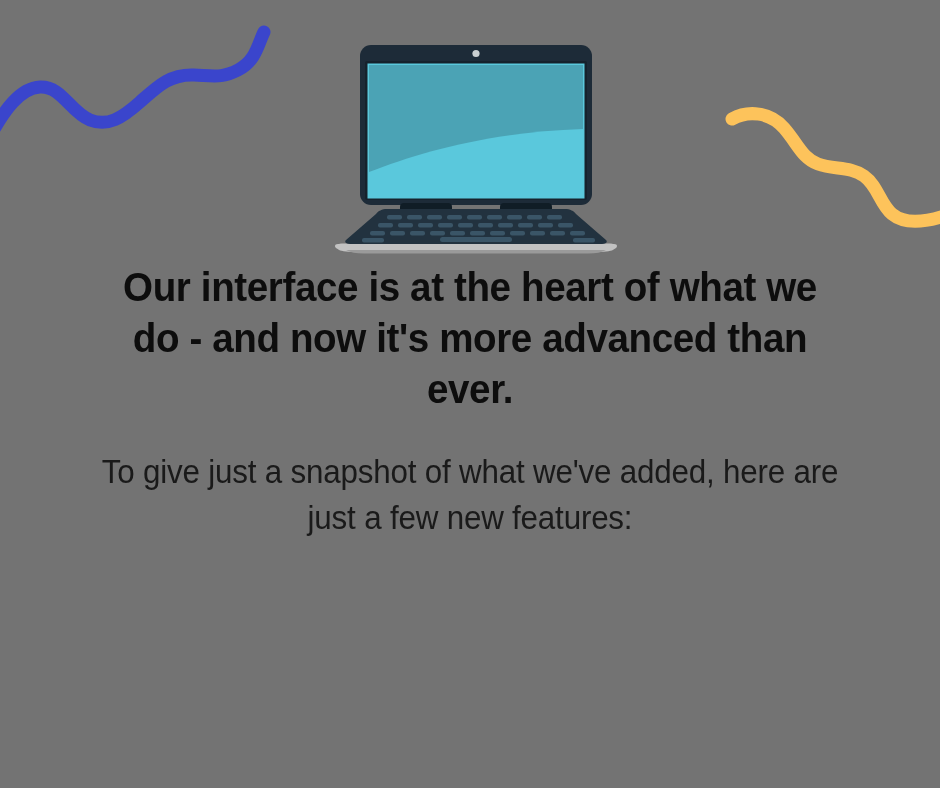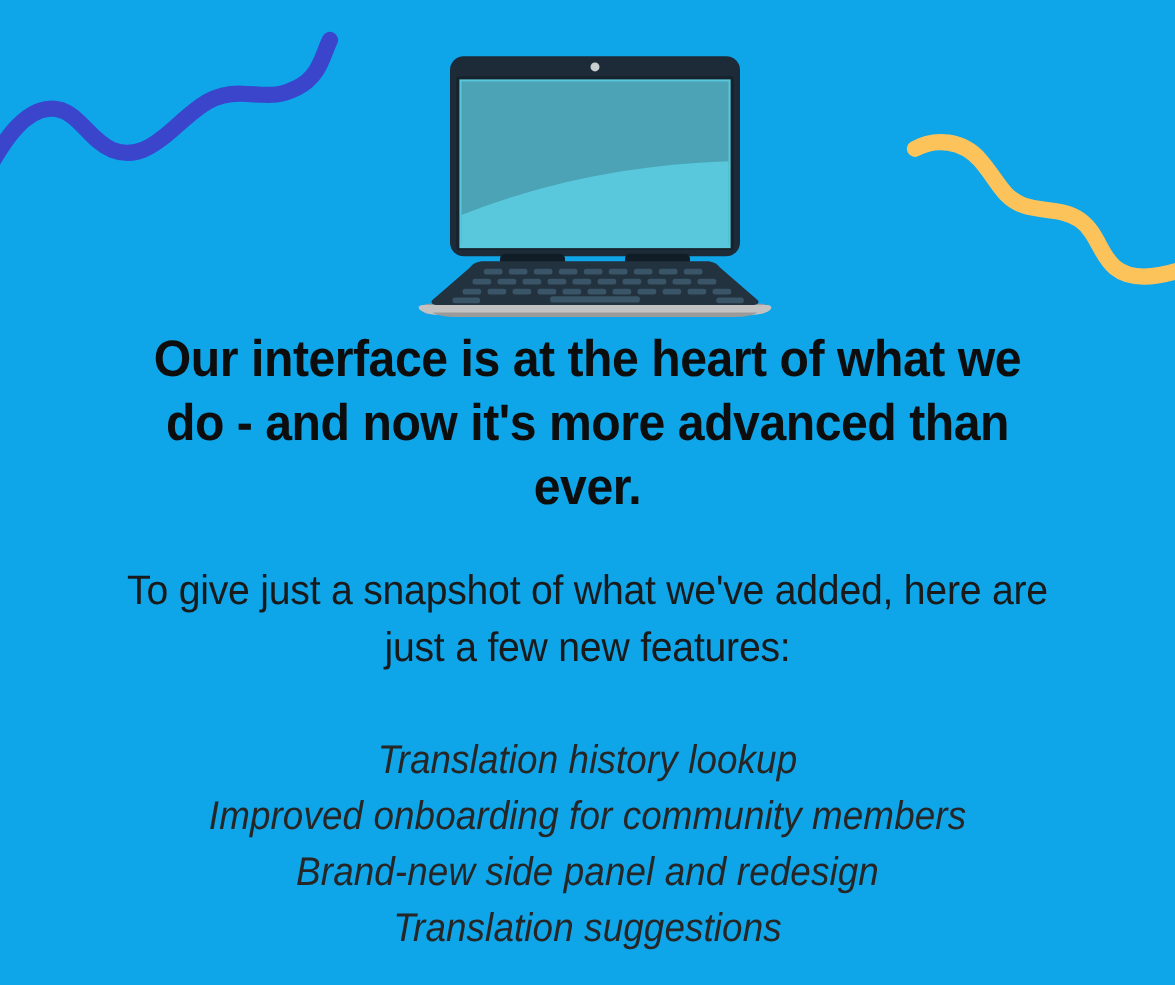--- a/index.html
+++ b/index.html
@@ -12,21 +12,21 @@
     height: 788px;
     overflow: hidden;
     background: #dbedea;
     font-family: "Liberation Sans", sans-serif;
   }
 
   #poster {
     position: relative;
     width: 940px;
     height: 788px;
-    background: #0ea5e9;
+    background: #737373;
     overflow: hidden;
   }
 
   
   .squiggle {
     position: absolute;
     pointer-events: none;
   }
   #squiggle-blue {
     left: -6px;
@@ -195,21 +195,15 @@
     <path d="M 16 210 L 276 210 C 272 212.5, 266 213.5, 258 213.5
              L 34 213.5 C 26 213.5, 20 212.5, 16 210 Z" fill="#9a9a9a"></path>
   </svg>
 
   <div id="text-block">
 
     <h1 id="headline">Our interface is at the heart of what we do - and now it's more advanced than ever.</h1>
 
     <p id="subhead">To give just a snapshot of what we've added, here are just a few new features:</p>
 
-    <ul id="feature-list">
-      <li>Translation history lookup</li>
-      <li>Improved onboarding for community members</li>
-      <li>Brand-new side panel and redesign</li>
-      <li>Translation suggestions</li>
-    </ul>
 
   </div>
 </div>
 
 </body></html>

